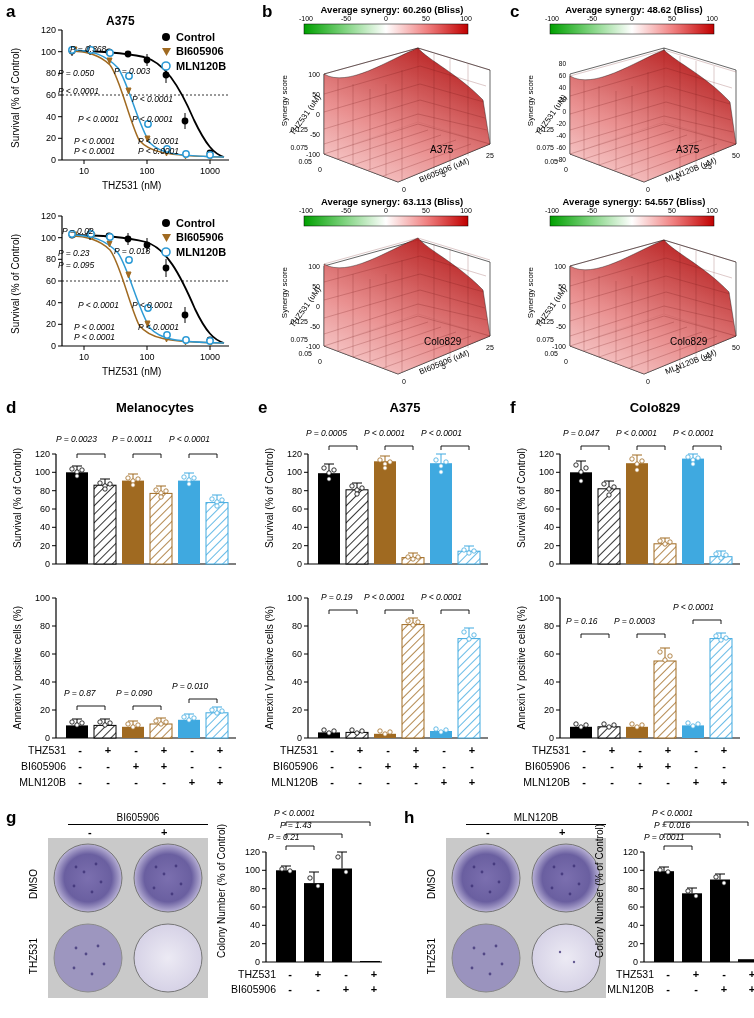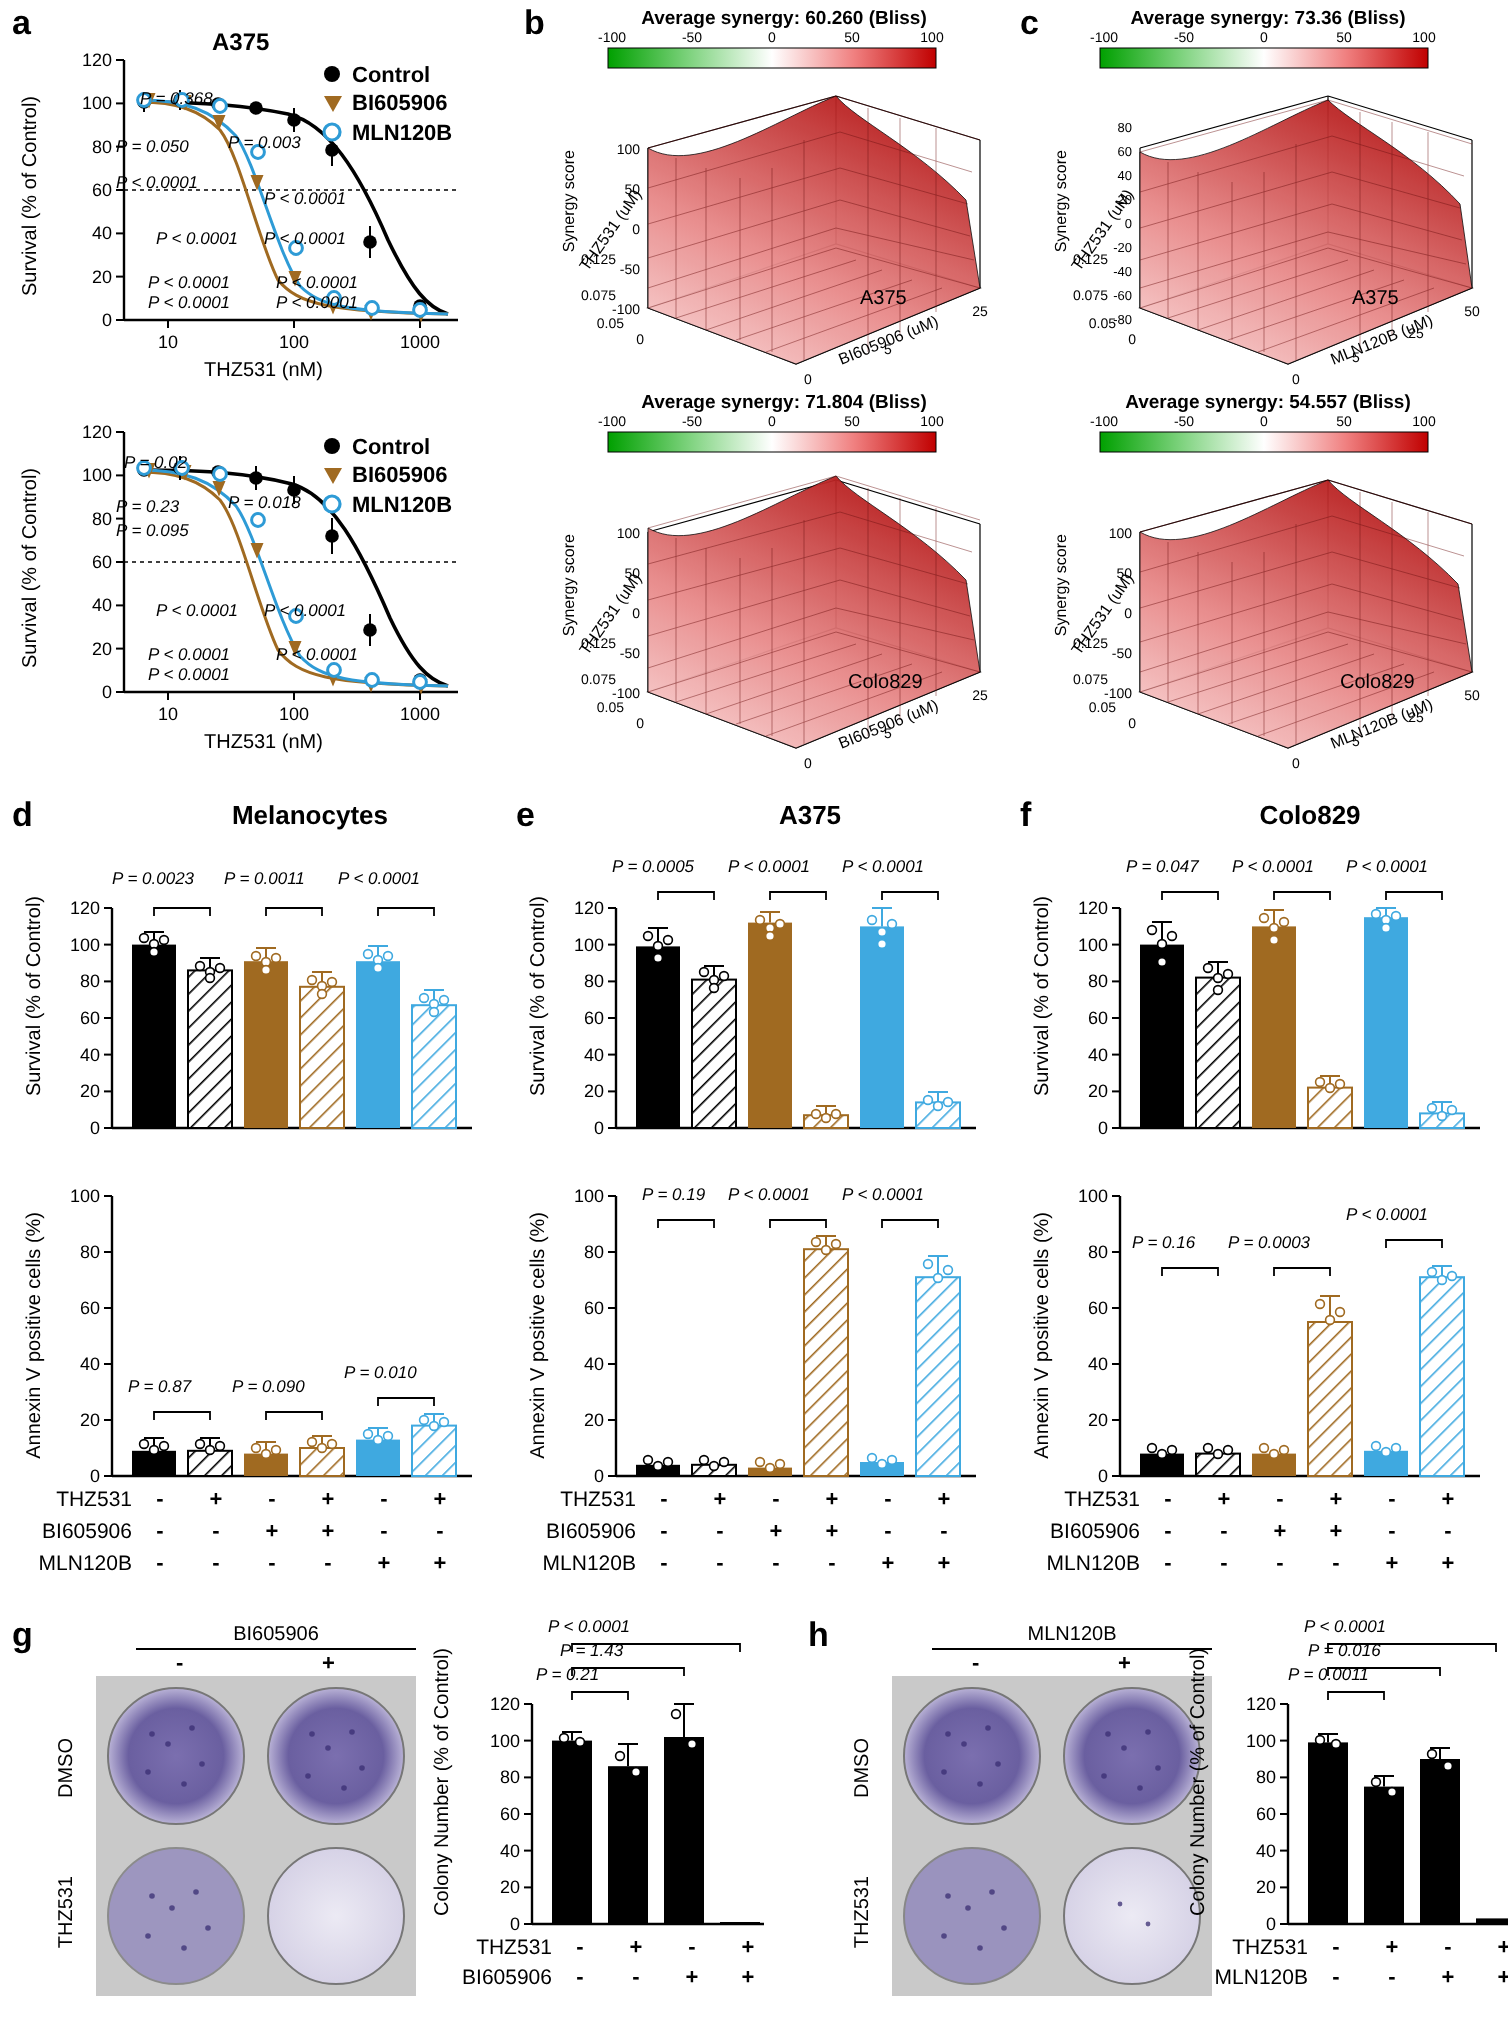--- a/index.html
+++ b/index.html
@@ -320,21 +320,21 @@
   </svg>
   <div style="position:absolute;left:2px;top:62px;height:70px;display:flex;align-items:center;">
     <span class="axis-y-label" style="font-size:8px;">Synergy score</span>
   </div>
   <div style="position:absolute;left:10px;top:128px;font-size:8px;transform:rotate(-55deg);transform-origin:left top;">THZ531 (uM)</div>
   <div style="position:absolute;left:140px;top:172px;font-size:8px;transform:rotate(-22deg);transform-origin:left top;">BI605906 (uM)</div>
   <div style="position:absolute;left:152px;top:140px;font-size:10px;">A375</div>
 </div>
 
 <div class="fig" style="left:278px;top:196px;width:230px;height:190px;">
-  <div class="cbar-title" style="position:absolute;left:24px;top:0px;width:180px;">Average synergy: 71.804 (Bliss)</div>
+  <div class="cbar-title" style="position:absolute;left:24px;top:0px;width:180px;">Average synergy: 63.113 (Bliss)</div>
   <svg width="230" height="190" viewBox="0 0 230 190">
     <g font-size="7" font-family="Liberation Sans, sans-serif" text-anchor="middle">
       <text x="28" y="17">-100</text>
         <text x="68" y="17">-50</text>
         <text x="108" y="17">0</text>
       <text x="148" y="17">50</text>
         <text x="188" y="17">100</text>
     </g>
     <rect x="26" y="20" width="164" height="10" fill="url(#cb1)" stroke="#000" stroke-width="0.5"></rect>
     <g stroke="#000" stroke-width="0.6" fill="none">
@@ -397,21 +397,21 @@
   <div style="position:absolute;left:10px;top:128px;font-size:8px;transform:rotate(-55deg);transform-origin:left top;">THZ531 (uM)</div>
   <div style="position:absolute;left:140px;top:172px;font-size:8px;transform:rotate(-22deg);transform-origin:left top;">BI605906 (uM)</div>
   <div style="position:absolute;left:146px;top:140px;font-size:10px;">Colo829</div>
 </div>
 
 <div class="fig" style="left:510px;top:2px;">
   <span class="panel-letter">c</span>
 </div>
 
 <div class="fig" style="left:524px;top:4px;width:230px;height:190px;">
-  <div class="cbar-title" style="position:absolute;left:20px;top:0px;width:180px;">Average synergy: 73.36 (Bliss)</div>
+  <div class="cbar-title" style="position:absolute;left:20px;top:0px;width:180px;">Average synergy: 48.62 (Bliss)</div>
   <svg width="230" height="190" viewBox="0 0 230 190">
     <g font-size="7" font-family="Liberation Sans, sans-serif" text-anchor="middle">
       <text x="28" y="17">-100</text>
         <text x="68" y="17">-50</text>
         <text x="108" y="17">0</text>
       <text x="148" y="17">50</text>
         <text x="188" y="17">100</text>
     </g>
     <rect x="26" y="20" width="164" height="10" fill="url(#cb1)" stroke="#000" stroke-width="0.5"></rect>
     <g stroke="#000" stroke-width="0.6" fill="none">

